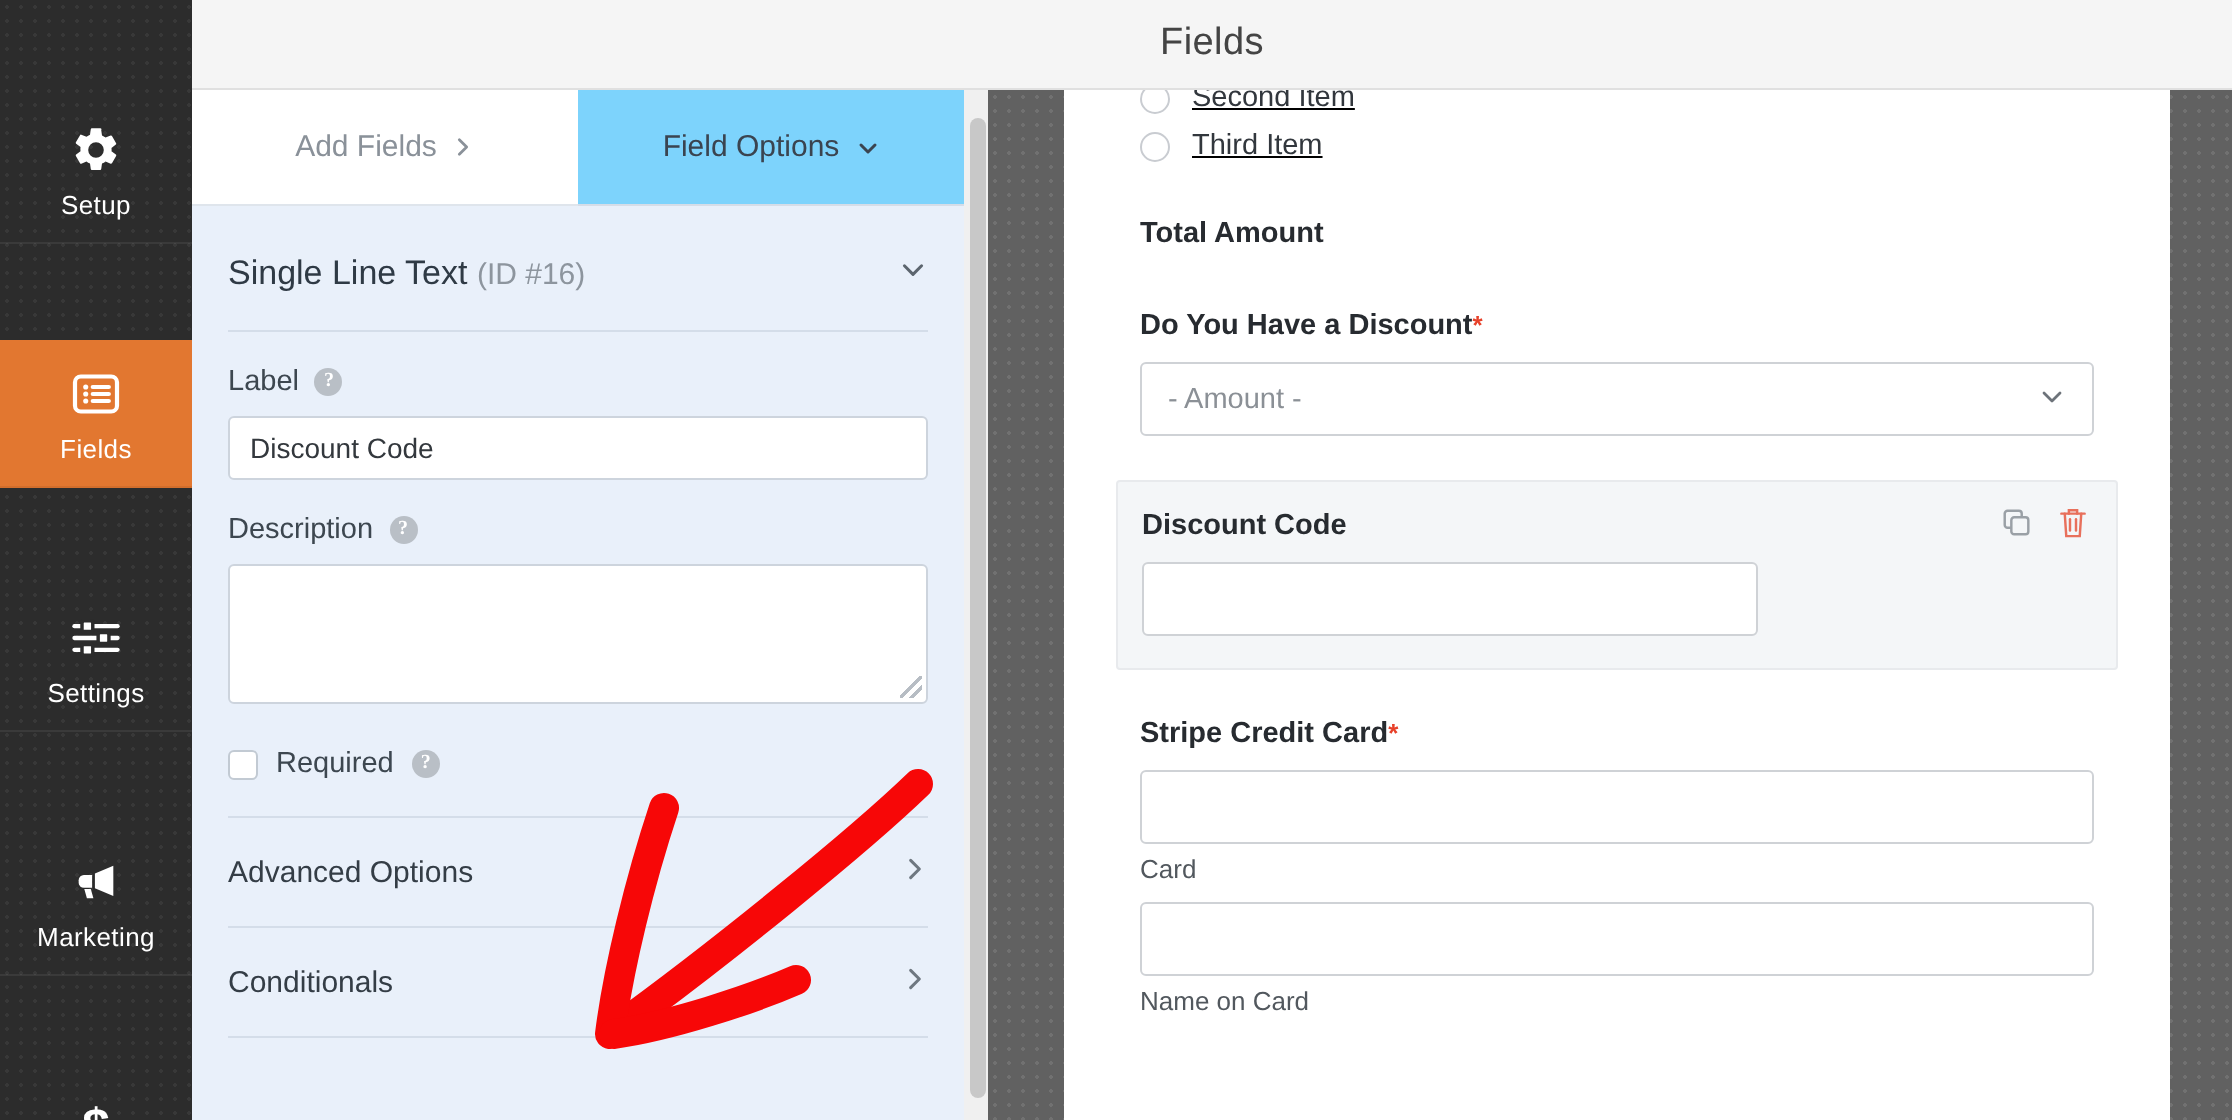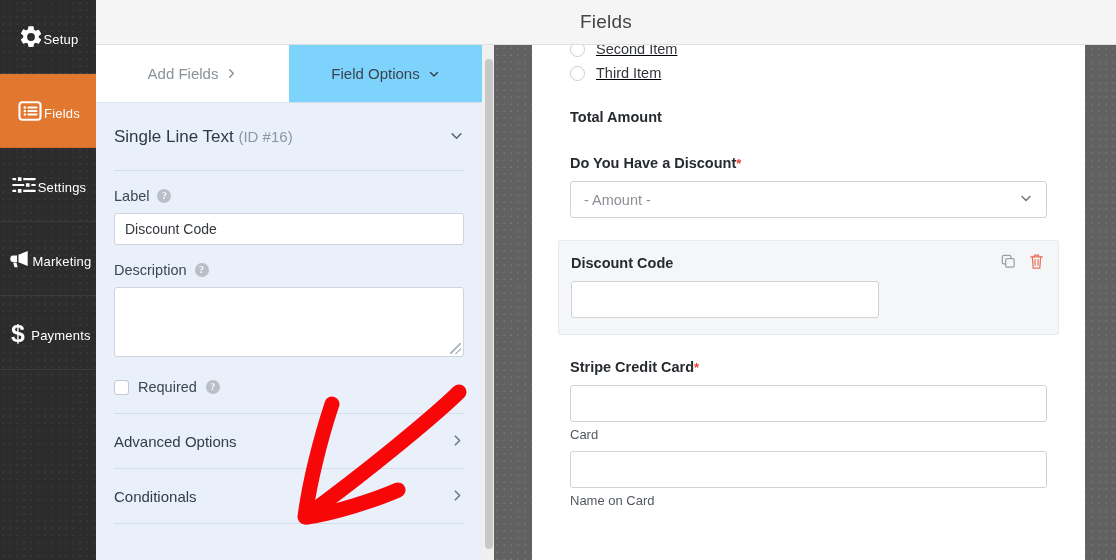--- a/index.html
+++ b/index.html
@@ -25,25 +25,26 @@
   
   .sidebar {
     position: absolute; left: 0; top: 0; width: 96px; height: 560px;
     background: #2c2c2c;
     background-image: radial-gradient(rgba(255,255,255,.055) 1px, transparent 1px);
     background-size: 7px 7px;
   }
   .side-item {
     position: relative;
     height: 74px;
-    display: flex; flex-direction: row;
+    display: flex; flex-direction: column;
     align-items: center; justify-content: center;
     color: #ffffff;
     border-bottom: 1px solid rgba(255,255,255,.07);
     user-select: none;
+    margin-top: 48px;
   }
   .side-item.active { background: #e27730; border-bottom-color: rgba(0,0,0,.07); }
   .side-icon { height: 30px; display: flex; align-items: center; justify-content: center; }
   .side-icon svg { display: block; }
   .side-label { font-size: 13px; margin-top: 5px; letter-spacing: .2px; }
 
   
   .panel {
     position: absolute; left: 96px; top: 45px; width: 386px; height: 515px;
     background: #e9f0fa;
@@ -56,21 +57,21 @@
     border-bottom: 1px solid #dfe5ec;
   }
   .tab-add { background: #ffffff; color: #8a9199; }
   .tab-opts { background: #7dd3fc; color: #3a4450; border-bottom-color: #d5dde8; }
   .tab .caret { margin-left: 8px; display: inline-flex; }
 
   .panel-body { padding: 0 18px; }
 
   .field-head {
     display: flex; align-items: center; justify-content: space-between;
-    padding: 24px 0 23px 0;
+    padding: 24px 0 18px 0;
     border-bottom: 1px solid #d4dde9;
   }
   .field-head-title { font-size: 17px; color: #2f3a45; }
   .field-head-title .fid { color: #8d959e; font-size: 15px; }
 
   .prop { padding-top: 17px; }
   .prop-label {
     display: flex; align-items: center; gap: 8px;
     font-size: 14.5px; color: #3d4750; margin-bottom: 9px;
   }

